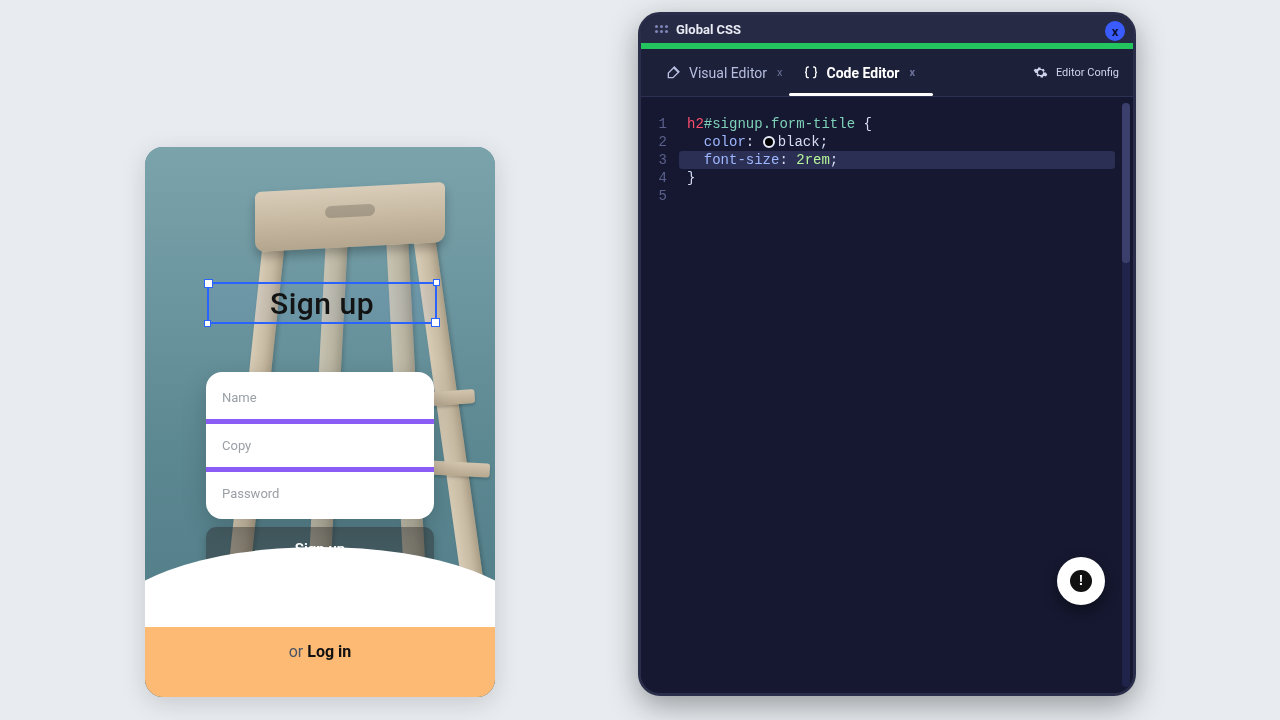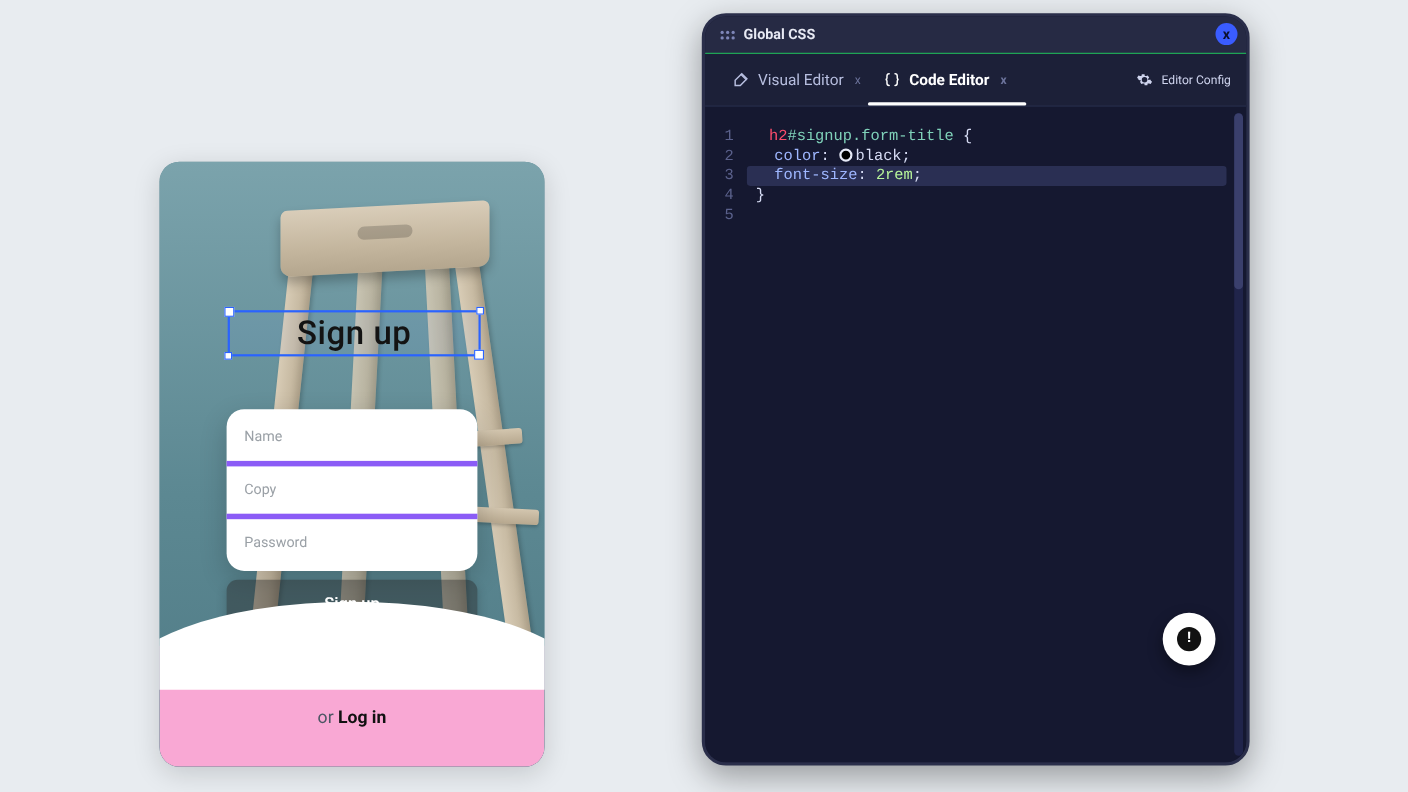--- a/index.html
+++ b/index.html
@@ -105,21 +105,21 @@
     background: rgba(40,40,40,0.45);
     border-radius: 10px;
     color: #fff;
     font-size: 15px; font-weight:600;
     display:flex; align-items:center; justify-content:center;
     box-shadow: 0 4px 10px rgba(0,0,0,0.2);
   }
 
   .phone-footer {
     position:absolute; left:0; bottom:0; width:100%; height:110px;
-    background:#f9a8d4;
+    background:#fdba74;
   }
   .phone-footer::before{
     content:""; position:absolute; left:-40px; top:-40px; width:430px; height:80px;
     background:#fff; border-radius: 50% 50% 0 0 / 100% 100% 0 0;
   }
   .foot-text {
     position:absolute; left:0; bottom:36px; width:100%;
     text-align:center; color:#4b5563; font-size:16px;
   }
   .foot-text .login { color:#111; font-weight:700; }
@@ -133,21 +133,21 @@
     border: 3px solid #2a2e4a;
     border-radius: 22px;
     overflow: hidden;
     box-shadow: 0 10px 30px rgba(0,0,0,0.35);
   }
   .panel-title {
     height: 34px;
     display:flex; align-items:center;
     padding: 0 14px;
     background: #262a44;
-    border-bottom: 1px solid #22c55e;
+    border-bottom: 6px solid #22c55e;
     color: #e8eaf4;
     font-size: 13px; font-weight:700;
     position:relative;
   }
   .drag-dots {
     display:inline-grid; grid-template-columns: repeat(3,3px); grid-auto-rows:3px;
     gap:2px; margin-right:8px;
   }
   .drag-dots span{ width:3px;height:3px;background:#7e86b8;border-radius:50%; }
   .panel-title .close {
@@ -207,21 +207,21 @@
     position:absolute; left:0; top:18px; width:34px;
     color:#5b618c; text-align:right; padding-right:8px;
   }
   .gutter div{ height:18px; }
   .code {
     position:absolute; left:46px; right:18px; top:18px;
     color:#d7dcf4;
   }
   .code .row { height:18px; white-space:pre; }
   .code .row.hl { background:#2a2f53; margin-left:-8px; padding-left:8px; border-radius:3px;}
-  .tok-tag   { color:#ff4d6d;margin-left:12px; }
+  .tok-tag   { color:#ff4d6d; }
   .tok-id    { color:#7fd1b9; }
   .tok-class { color:#7fd1b9; }
   .tok-brace { color:#d7dcf4; }
   .tok-prop  { color:#9fb7ff; }
   .tok-punc  { color:#d7dcf4; }
   .tok-val   { color:#d7dcf4; }
   .tok-num   { color:#b7f59a; }
   .swatch {
     display:inline-block; width:12px;height:12px; border:2px solid #e7eaf7; border-radius:50%;
     vertical-align:-2px; background:#000; margin-right:3px;

